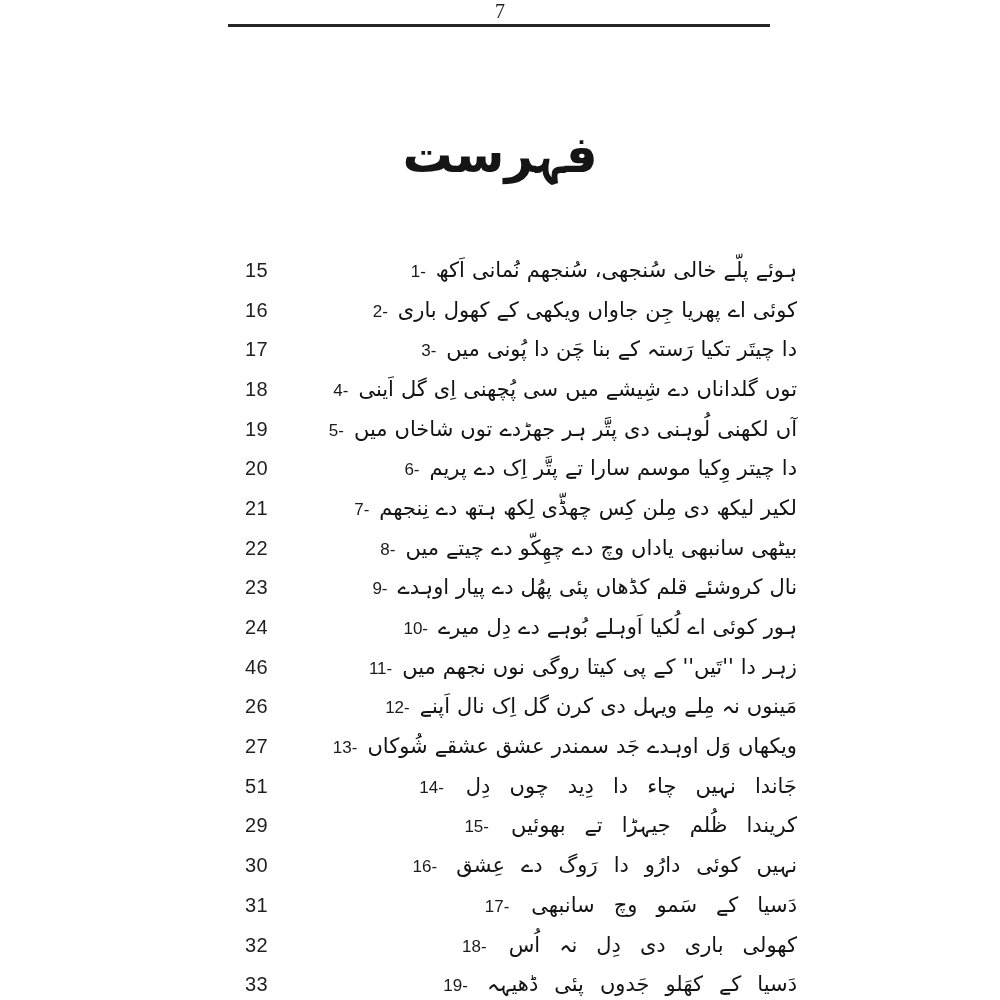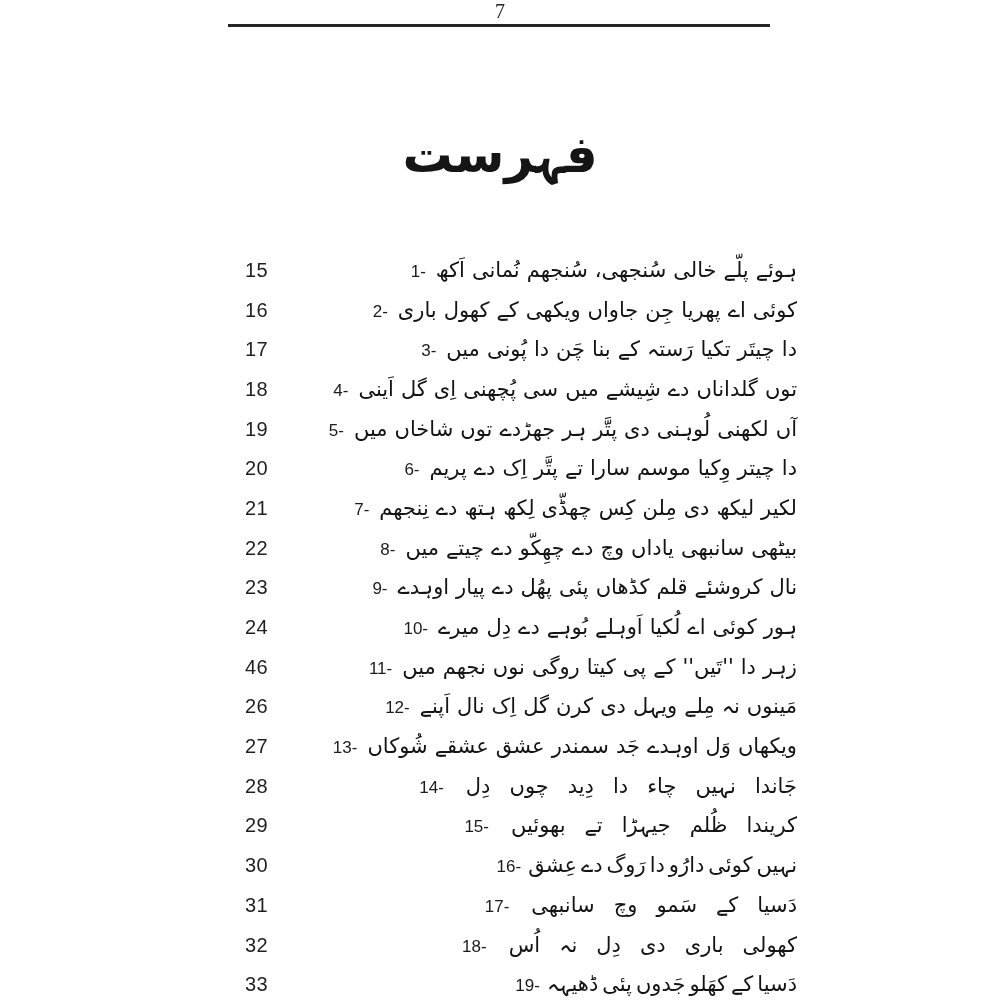--- a/index.html
+++ b/index.html
@@ -47,21 +47,21 @@
     font-size:17px; color:#1b1b1b; margin-right:3px;
   }
   .w {
     font-family:"DejaVu Sans", sans-serif;
     font-size:21px; color:#141414;
     unicode-bidi:isolate; direction:rtl;
   }
   
   .row:nth-child(14) .line, .row:nth-child(15) .line,
   .row:nth-child(17) .line, .row:nth-child(18) .line { gap:19px; }
-  .row:nth-child(16) .line, .row:nth-child(19) .line { gap:4px;align-items:flex-end; }
+  .row:nth-child(16) .line, .row:nth-child(19) .line { gap:16px;align-items:flex-end; }
 </style>
 </head>
 <body>
 
 <div class="sheet">
   <div class="pageno">7</div>
   <div class="rule"></div>
   <h1 class="title">فہرست</h1>
   <div id="toc">
       <div class="row">
@@ -257,21 +257,21 @@
           <span class="w">عشقے</span>
           <span class="w">عشق</span>
           <span class="w">سمندر</span>
           <span class="w">جَد</span>
           <span class="w">اوہدے</span>
           <span class="w">وَل</span>
           <span class="w">ویکھاں</span>
         </span>
       </div>
       <div class="row">
-        <span class="pg">28</span>
+        <span class="pg">51</span>
         <span class="line">
           <span class="marker">14-</span>
           <span class="w">دِل</span>
           <span class="w">چوں</span>
           <span class="w">دِید</span>
           <span class="w">دا</span>
           <span class="w">چاء</span>
           <span class="w">نہیں</span>
           <span class="w">جَاندا</span>
         </span>

